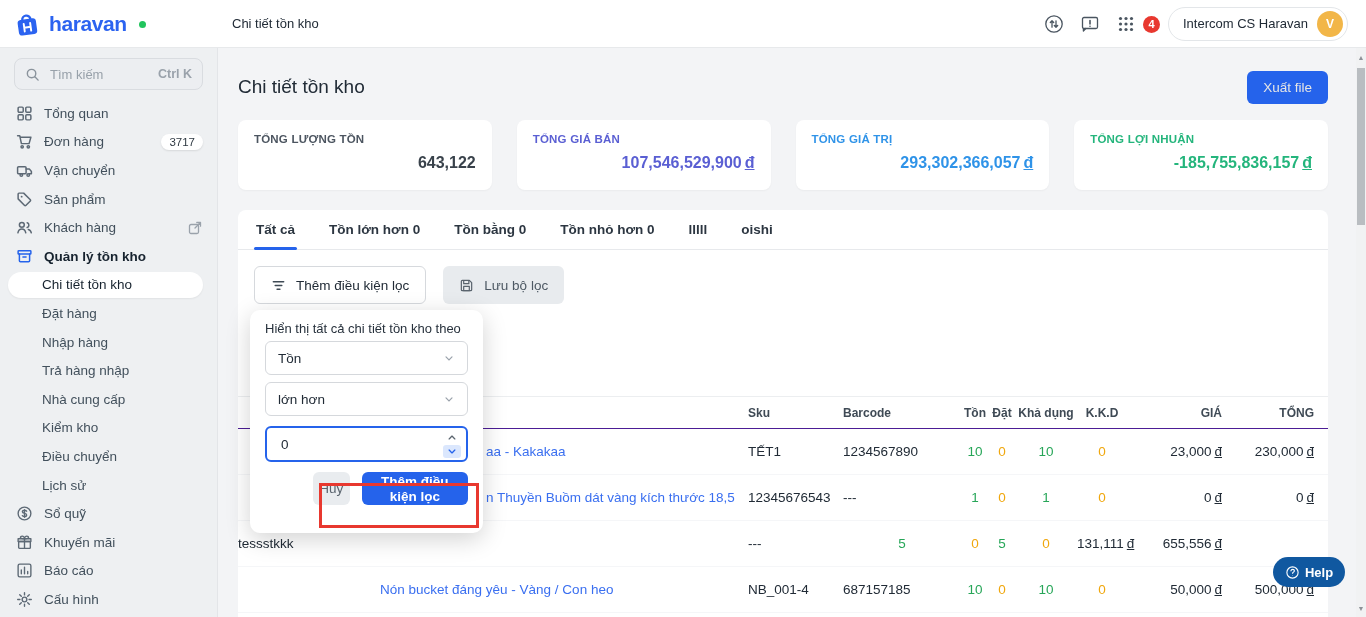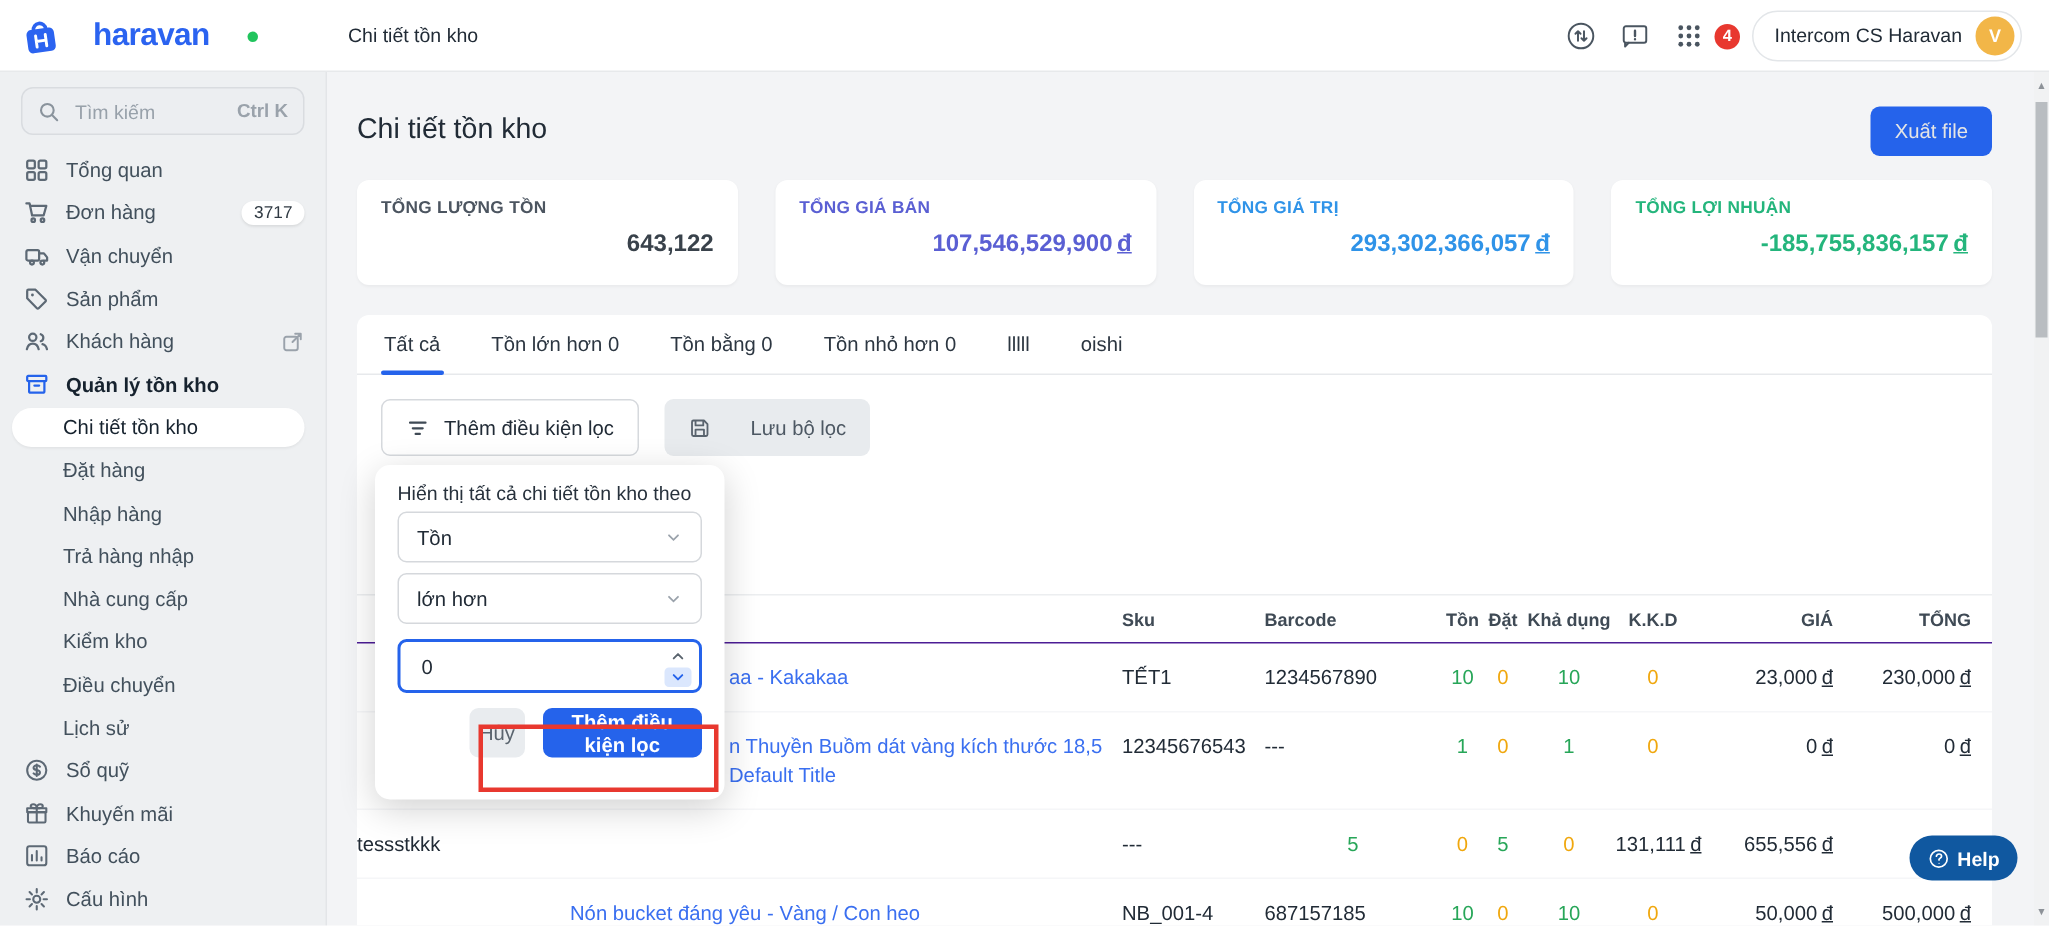--- a/index.html
+++ b/index.html
@@ -6,21 +6,21 @@
   html,body { margin:0; padding:0; }
   body {
     width:1366px; height:617px; position:relative; overflow:hidden;
     font-family:"Liberation Sans", sans-serif; background:#f3f4f6; color:#212b36;
   }
   svg { display:block; }
 
   
   .topbar { position:absolute; top:0; left:0; width:1366px; height:48px; background:#fff;
             border-bottom:1px solid #e7e9eb; display:flex; align-items:center; z-index:30; }
-  .logo-area { width:218px; display:flex; align-items:center; padding-left:14px; gap:22px; }
+  .logo-area { width:218px; display:flex; align-items:center; padding-left:14px; gap:9px; }
   .logo-text { font-size:21px; font-weight:bold; color:#2b63f0; letter-spacing:-0.4px; }
   .logo-dot { width:7px; height:7px; border-radius:50%; background:#21c45d; margin-left:3px; margin-top:2px; }
   .topbar-title { font-size:13px; color:#212b36; margin-left:14px; }
   .topbar-right { margin-left:auto; display:flex; align-items:center; gap:16px; padding-right:18px; }
   .tb-icon { width:20px; height:20px; color:#4a5560; cursor:pointer; }
   .bell-wrap { position:relative; }
   .bell-badge { position:absolute; top:-8px; right:-8px; min-width:17px; height:17px; padding:0 4px;
                 background:#e8382f; color:#fff; font-size:11px; font-weight:bold; border-radius:9px;
                 display:flex; align-items:center; justify-content:center; }
   .account-pill { display:flex; align-items:center; gap:9px; border:1px solid #e3e6e9; border-radius:18px;
@@ -66,30 +66,30 @@
   .stat-unit { text-decoration:underline; margin-left:3px; }
   .stat-unit:empty { display:none; }
   .stat-neutral .stat-label { color:#4c5560; } .stat-neutral .stat-value { color:#39424b; }
   .stat-purple .stat-label, .stat-purple .stat-value { color:#5a5fd3; }
   .stat-blue   .stat-label, .stat-blue   .stat-value { color:#2f93e8; }
   .stat-green  .stat-label, .stat-green  .stat-value { color:#24b57c; }
 
   .content-card { background:#fff; border-radius:8px 8px 0 0; margin-top:20px; height:407px; position:relative; }
   .tabs { display:flex; gap:30px; padding:0 16px; height:40px; border-bottom:1px solid #e7e9ec; }
   .tab { position:relative; font-size:13.5px; color:#2c3641; display:flex; align-items:center;
-         padding:0 2px; cursor:pointer; }
+         padding:0 2px; cursor:pointer;font-weight:bold; }
   .tab.active::after { content:''; position:absolute; left:0; right:0; bottom:-1px; height:3px;
                        background:#2563eb; border-radius:2px; }
 
   .filter-bar { display:flex; gap:17px; padding:16px; }
   .btn-outline { height:38px; background:#fff; border:1px solid #d6d9dd; border-radius:6px; display:flex;
                  align-items:center; gap:10px; padding:0 16px; font-size:13.5px; color:#212b36;
                  font-family:inherit; cursor:pointer; }
   .btn-grayface { height:38px; background:#e8ebee; border:none; border-radius:6px; display:flex;
-                  align-items:center; gap:26px; padding:0 16px; font-size:13.5px; color:#4d5863;
+                  align-items:center; gap:10px; padding:0 16px; font-size:13.5px; color:#4d5863;
                   font-family:inherit; cursor:pointer; }
 
   
   .table { margin-top:76px; }
   .thead, .trow { display:grid; grid-template-columns:510px 95px 118px 28px 26px 62px 50px 95px 92px;
                   padding-right:12px; }
   .thead { height:33px; align-items:center; border-top:1px solid #eceef0; border-bottom:1px solid #4c1d95;
            font-size:12px; font-weight:bold; color:#3f4a55; }
   .trow { min-height:44px; padding-top:13px; padding-bottom:13px; align-items:start; font-size:13.5px;
           border-bottom:1px solid #f5f6f8; line-height:19px; }
@@ -430,21 +430,21 @@
           <div>1234567890</div>
           <div class="c-center num-green">10</div>
           <div class="c-center num-orange">0</div>
           <div class="c-center num-green">10</div>
           <div class="c-center num-orange">0</div>
           <div class="c-right money"><span>23,000</span><span class="dong">đ</span></div>
           <div class="c-right money"><span>230,000</span><span class="dong">đ</span></div>
         </div>
 
         <div class="trow cut">
-          <div class="c-product"><span class="plink"><span>n Thuyền Buồm dát vàng kích thước 18,5</span><span>Default Title</span></span></div>
+          <div class="c-product"><span class="plink"><span>n Thuyền Buồm dát vàng kích thước 18,5</span></span></div>
           <div>12345676543</div>
           <div>---</div>
           <div class="c-center num-green">1</div>
           <div class="c-center num-orange">0</div>
           <div class="c-center num-green">1</div>
           <div class="c-center num-orange">0</div>
           <div class="c-right money"><span>0</span><span class="dong">đ</span></div>
           <div class="c-right money"><span>0</span><span class="dong">đ</span></div>
         </div>
 

